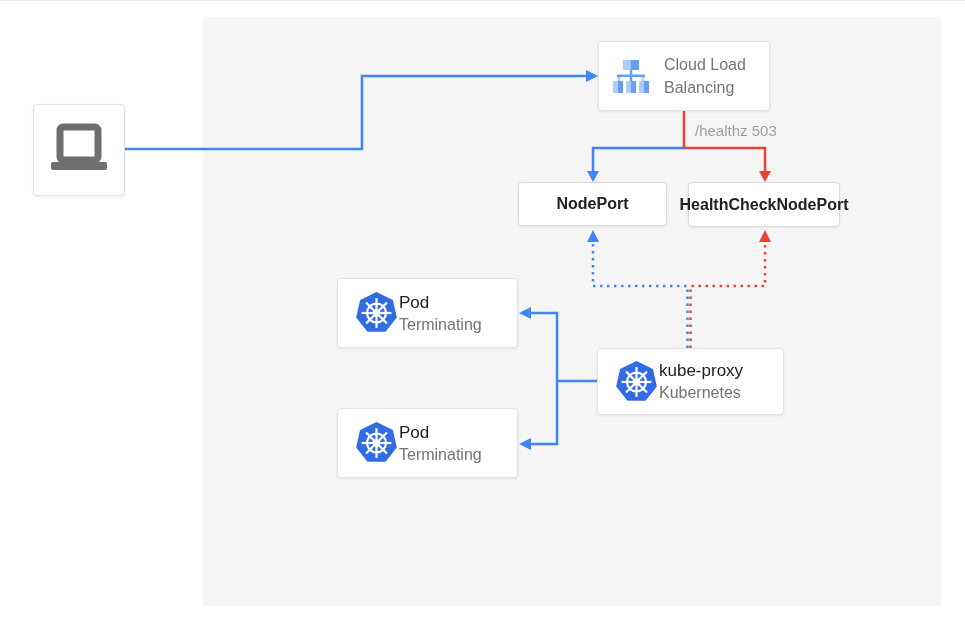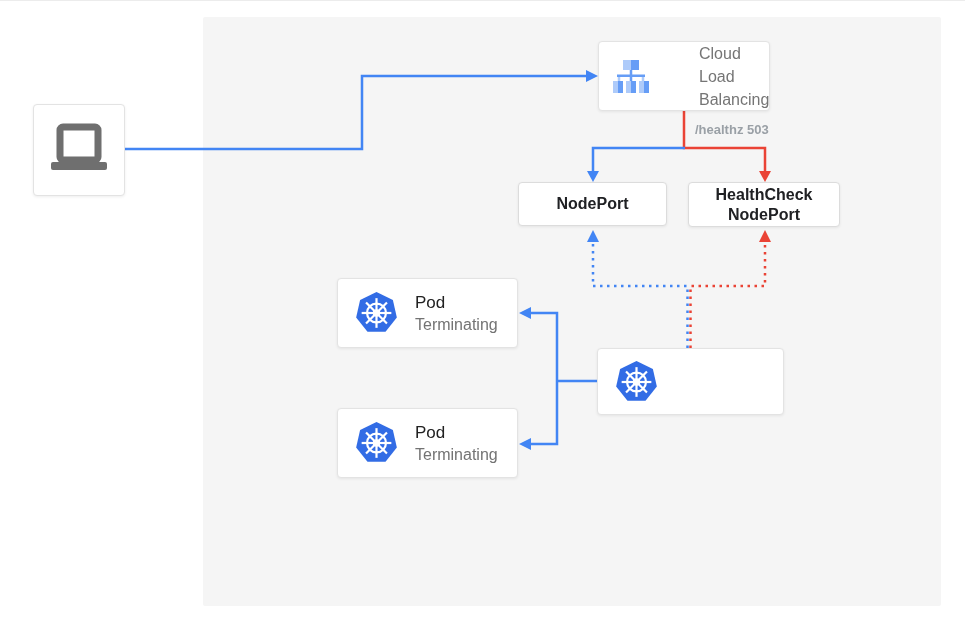--- a/index.html
+++ b/index.html
@@ -21,37 +21,37 @@
   }
   svg.wires{position:absolute;left:0;top:0;z-index:2;pointer-events:none;}
   .box{
     position:absolute;background:#ffffff;border:1px solid #e3e3e3;
     border-radius:4px;box-sizing:border-box;z-index:3;
     box-shadow:0 1px 3px rgba(0,0,0,0.07);
     display:flex;align-items:center;
   }
   .laptop-box{left:33px;top:103px;width:92px;height:92px;justify-content:center;}
   .clb-box{left:598px;top:40px;width:172px;height:70px;padding:0 14px;gap:15px;}
-  .clb-label{font-size:16px;line-height:23px;color:#757575;width:96px;margin-left:35px;}
+  .clb-label{font-size:16px;line-height:23px;color:#757575;width:96px;}
   .port-box{
     justify-content:center;text-align:center;
     font-weight:bold;color:#202124;font-size:16px;border-color:#dcdcdc;
   }
   .nodeport-box{left:518px;top:181px;width:149px;height:44px;}
-  .healthcheck-box{left:688px;top:181px;width:152px;height:45px;line-height:20px;flex-direction:column;}
+  .healthcheck-box{left:688px;top:181px;width:152px;height:45px;line-height:20px;flex-direction:row;}
   .healthcheck-box span{display:block;}
-  .entity-box{padding:0 16px;gap:16px;}
+  .entity-box{padding:0 16px;}
   .pod1-box{left:337px;top:277px;width:181px;height:70px;}
   .pod2-box{left:337px;top:407px;width:181px;height:70px;}
   .kubeproxy-box{left:597px;top:347px;width:187px;height:67px;}
   .entity-title{font-size:17px;color:#212121;line-height:23px;}
   .entity-sub{font-size:16px;color:#737373;line-height:22px;}
   .healthz-badge{
     position:absolute;left:695px;top:121px;z-index:3;
-    font-size:13px;font-weight:bold;color:#9AA0A6;
+    font-size:15px;font-weight:normal;color:#9AA0A6;
   }
   .icon{flex:0 0 auto;display:flex;align-items:center;justify-content:center;}
 </style>
 </head>
 <body>
 
 <div class="canvas">
 
   <div class="panel"></div>
 
@@ -166,15 +166,19 @@
         <g stroke="#ffffff" stroke-width="2">
           <circle cx="20" cy="20" r="8.6" fill="none"></circle>
           <line x1="20" y1="6.5" x2="20" y2="33.5"></line>
           <line x1="6.5" y1="20" x2="33.5" y2="20"></line>
           <line x1="10.5" y1="10.5" x2="29.5" y2="29.5"></line>
           <line x1="29.5" y1="10.5" x2="10.5" y2="29.5"></line>
         </g>
         <circle cx="20" cy="20" r="3.4" fill="#ffffff"></circle>
       </svg>
     </span>
+    <span>
+      <div class="entity-title">kube-proxy</div>
+      <div class="entity-sub">Kubernetes</div>
+    </span>
   </div>
 
 </div>
 
 </body></html>

